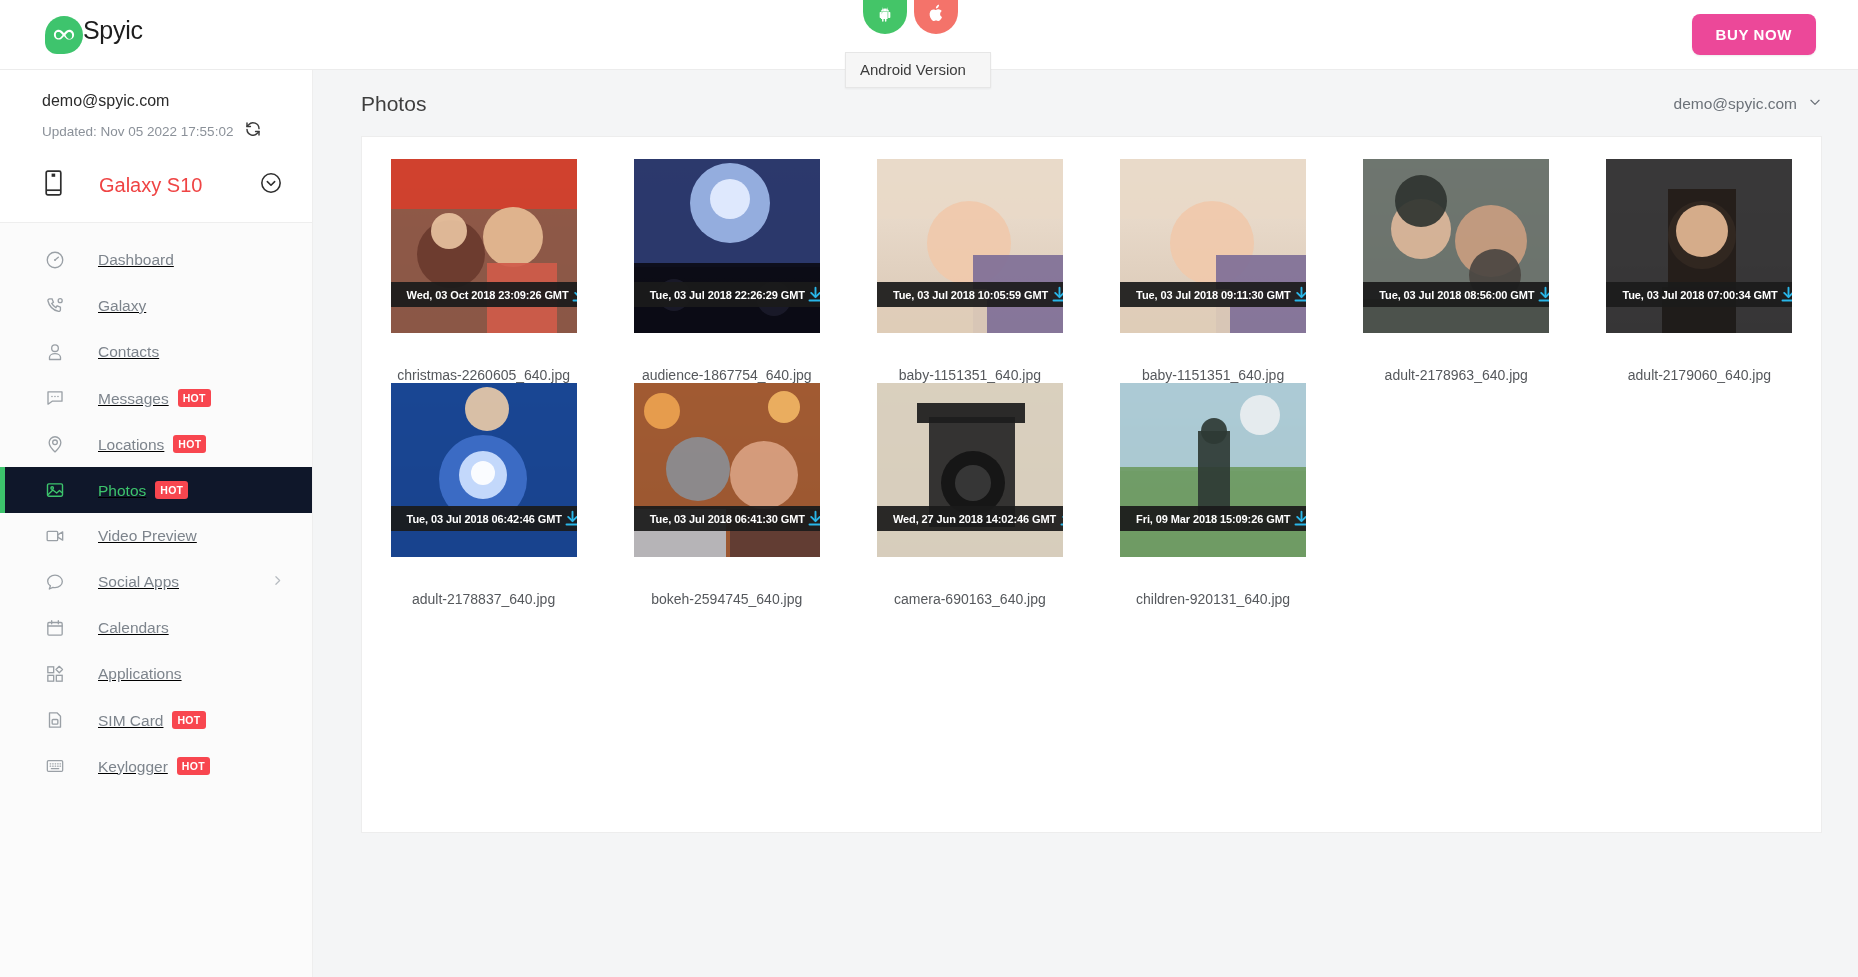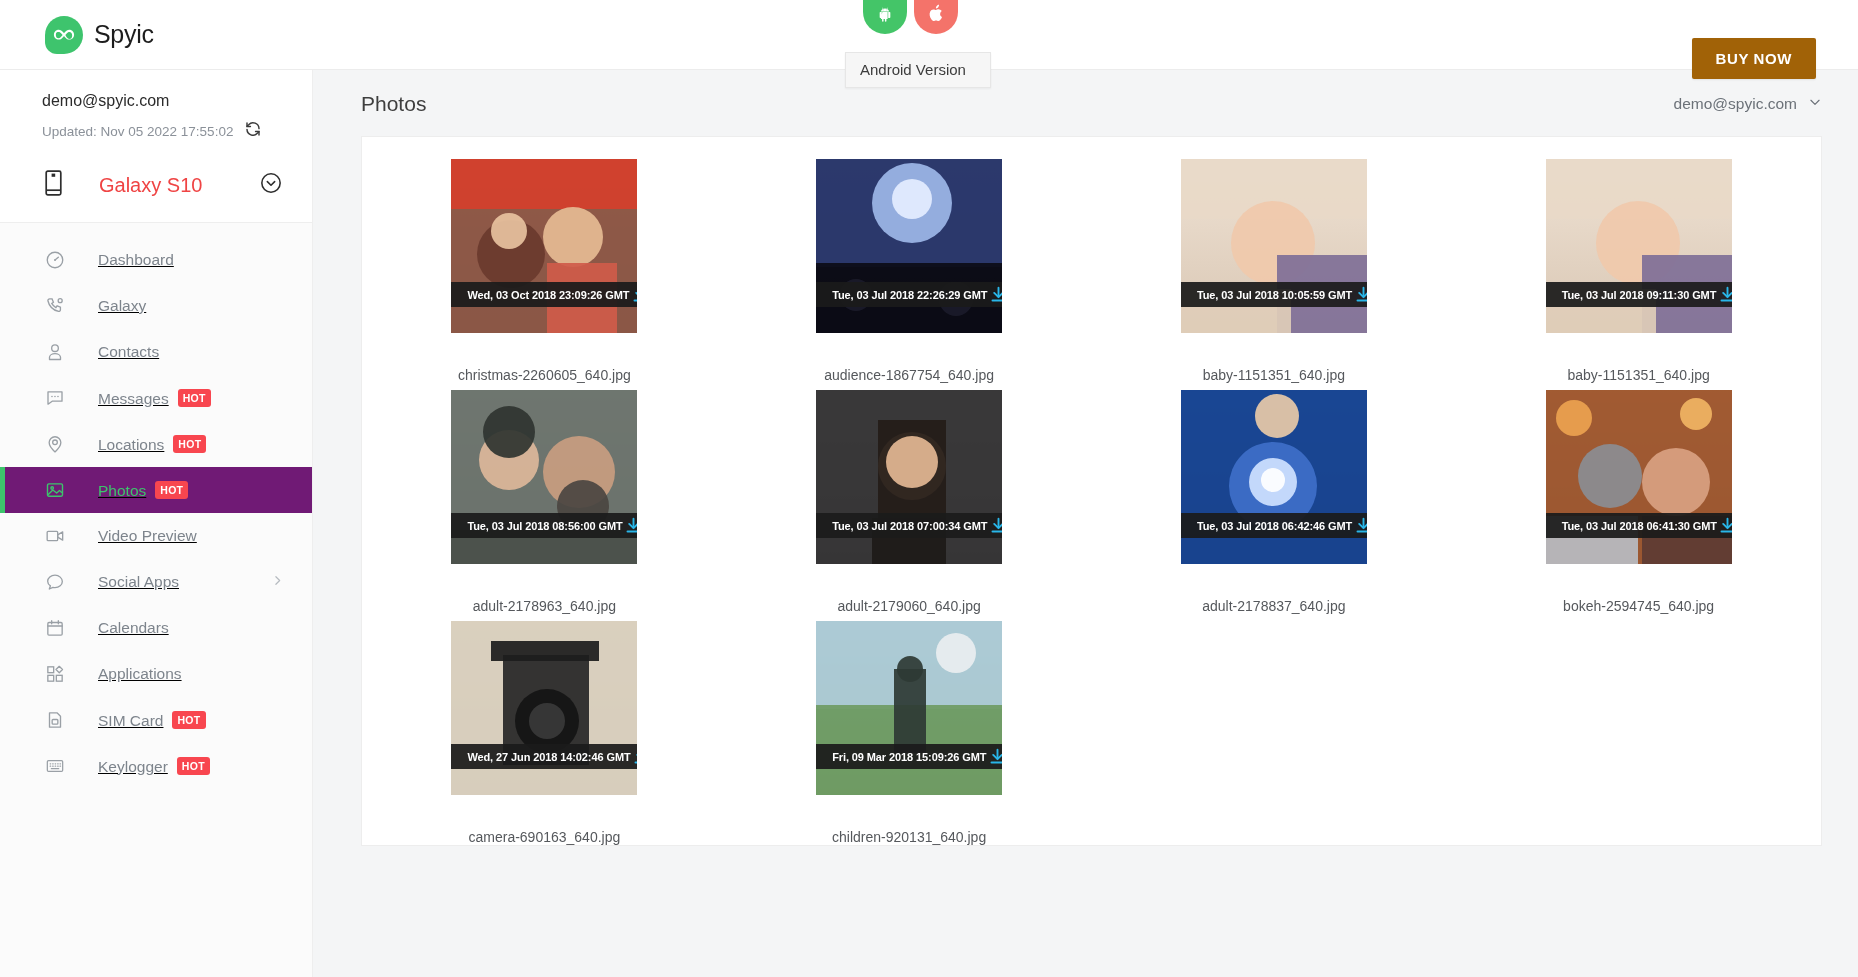--- a/index.html
+++ b/index.html
@@ -18,22 +18,21 @@
     position: relative;
     height: 70px;
     background: #ffffff;
     border-bottom: 1px solid #ececec;
     display: flex;
     align-items: center;
     z-index: 40;
   }
   .brand {
     display: flex;
-    align-items: center;
-    gap: 11px;
+    align-items: flex-start;
     padding-left: 45px;
     width: 313px;
     flex: 0 0 313px;
   }
   .brand-mark {
     width: 38px; height: 38px;
     background: #3ec46d;
     border-radius: 50% 50% 50% 12px;
     display: flex; align-items: center; justify-content: center;
   }
@@ -79,31 +78,30 @@
     padding: 8px 24px 9px 14px;
     white-space: nowrap;
     z-index: 46;
     box-shadow: 0 1px 2px rgba(0,0,0,0.05);
   }
 
   .buy-now {
     position: absolute;
     right: 42px;
     top: 14px;
-    background: #a16207;
+    background: #ec4899;
     color: #ffffff;
     border: none;
     font-size: 15px;
     font-weight: bold;
     letter-spacing: 0.6px;
     padding: 12px 24px;
-    border-radius: 2px;
+    border-radius: 8px;
     cursor: pointer;
     box-shadow: 0 1px 2px rgba(0,0,0,0.08);
-    margin-top: 24px;
   }
 
   
   .shell {
     display: flex;
     height: 907px;
     align-items: stretch;
   }
 
   
@@ -168,21 +166,21 @@
     align-items: center;
     justify-content: flex-start;
     color: #9aa0a6;
   }
   .nav-item .lbl {
     padding-left: 29px;
     font-size: 15.5px;
     color: #7d848c;
     white-space: nowrap;
   }
-  .nav-item.active { background: #701a75; }
+  .nav-item.active { background: #0f172a; }
   .nav-item.active::before {
     content: "";
     position: absolute;
     left: 0; top: 0; bottom: 0;
     width: 5px;
     background: #3dc46c;
   }
   .nav-item.active .ico { color: #3dc46c; }
   .nav-item.active .lbl { color: #3dc46c; }
 
@@ -238,22 +236,22 @@
   .panel {
     margin: 0 36px 0 48px;
     background: #ffffff;
     border: 1px solid #ededed;
     min-height: 697px;
     padding: 22px 0 0 0;
   }
 
   .grid {
     display: grid;
-    grid-template-columns: repeat(4, 1fr);
-    row-gap: 7px;
+    grid-template-columns: repeat(6, 1fr);
+    row-gap: 0px;
   }
 
   .cell { padding: 0; }
   .thumb-wrap {
     position: relative;
     width: 100%;
     height: 200px;
     display: flex;
     align-items: flex-start;
     justify-content: center;

